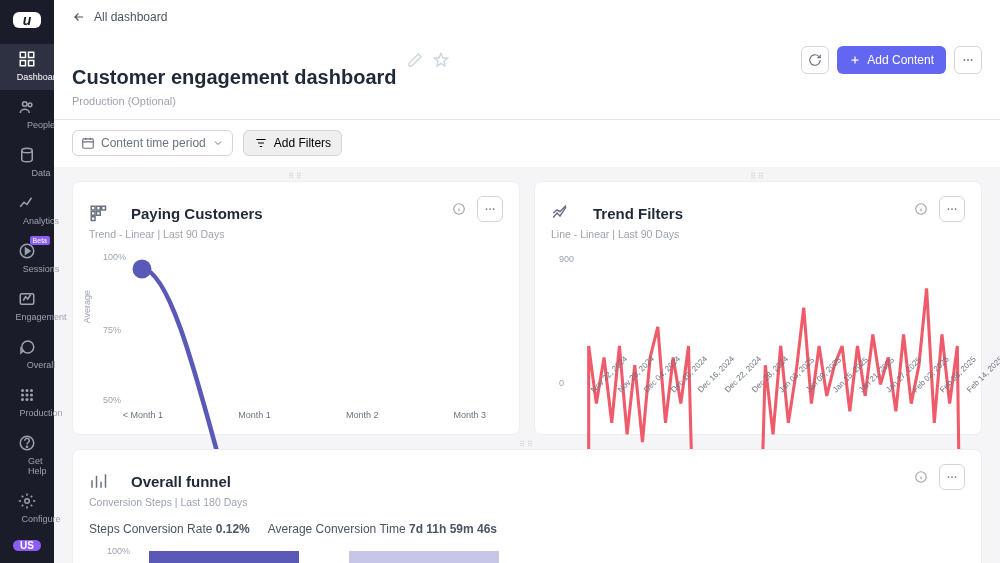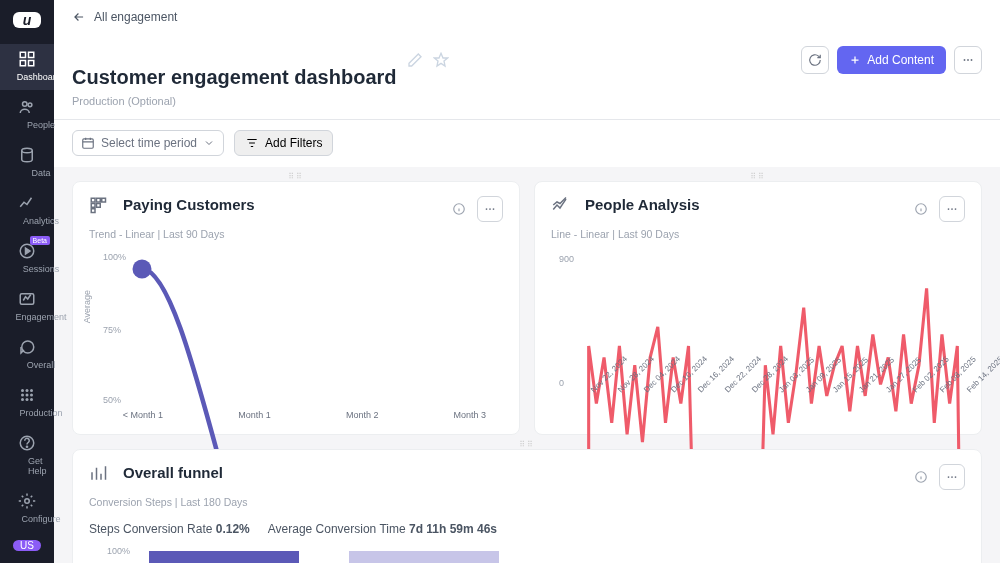--- a/index.html
+++ b/index.html
@@ -9,21 +9,21 @@
 
 .sidebar { width: 54px; background: #1a1d29; display: flex; flex-direction: column; align-items: center; padding-top: 12px; color: #9ca3af; }
 .sidebar .logo { width: 28px; height: 28px; background: #fff; border-radius: 6px; display: flex; align-items: center; justify-content: center; color: #1a1d29; font-weight: 700; font-style: italic; font-size: 14px; margin-bottom: 16px; }
 .nav { display: flex; flex-direction: column; gap: 2px; width: 100%; flex: 1; }
 .nav-item { display: flex; flex-direction: column; align-items: center; padding: 6px 0 8px; cursor: pointer; position: relative; }
 .nav-item.active { background: #2d3142; color: #fff; }
 .nav-item .ico { width: 18px; height: 18px; }
 .nav-item .lbl { font-size: 9px; margin-top: 4px; margin-left: 28px; }
 .nav-item.bottom-spacer { margin-top: auto; }
 .badge-beta { position: absolute; top: 0; right: 4px; background: #8b5cf6; color: #fff; font-size: 7px; padding: 1px 3px; border-radius: 2px; }
-.avatar { width: 28px; height: 28px; background: #8b5cf6; border-radius: 6px; display: flex; align-items: center; justify-content: center; color: #fff; font-size: 10px; font-weight: 400; margin: 8px 16px 12px; }
+.avatar { width: 28px; height: 28px; background: #8b5cf6; border-radius: 6px; display: flex; align-items: center; justify-content: center; color: #fff; font-size: 10px; font-weight: 700; margin: 8px 16px 12px; }
 
 
 .main { flex: 1; display: flex; flex-direction: column; overflow: hidden; }
 .topbar { padding: 10px 18px 12px; border-bottom: 1px solid #e5e7eb; }
 .back { display: flex; align-items: center; gap: 8px; color: #4b5563; font-size: 12px; }
 .title-row { display: flex; align-items: center; gap: 10px; margin-top: 6px; }
 .title { font-size: 20px; font-weight: 600; margin-top: 36px; }
 .title-row .right { margin-left: auto; display: flex; gap: 8px; }
 .icon-btn { width: 28px; height: 28px; border: 1px solid #d1d5db; border-radius: 6px; background: #fff; display: flex; align-items: center; justify-content: center; color: #6b7280; }
 .btn-primary { background: #6366f1; color: #fff; border: none; border-radius: 6px; padding: 6px 12px; font-size: 12px; display: flex; align-items: center; gap: 6px; font-weight: 500; }
@@ -31,21 +31,21 @@
 
 .filters { padding: 10px 18px; display: flex; gap: 10px; background: #fff; border-bottom: 1px solid transparent; }
 .select-time { border: 1px solid #d1d5db; border-radius: 6px; padding: 5px 8px; display: flex; align-items: center; gap: 6px; color: #6b7280; font-size: 12px; min-width: 130px; }
 .select-time .chevron { margin-left: auto; }
 .filter-btn { border: 1px solid #d1d5db; border-radius: 6px; padding: 5px 10px; display: flex; align-items: flex-end; gap: 6px; font-size: 12px; font-weight: 500; }
 
 .canvas { background: #f5f5f7; padding: 14px 18px; flex: 1; overflow-y: auto; display: flex; flex-direction: column; gap: 14px; }
 .row { display: flex; gap: 14px; }
 .card { background: #fff; border: 1px solid #eceef0; border-radius: 8px; padding: 14px 16px; position: relative; }
 .card.half { flex: 1; min-width: 0; }
-.card-head { display: flex; align-items: flex-start; gap: 16px; }
+.card-head { display: flex; align-items: flex-end; gap: 24px; }
 .card-title { font-size: 15px; font-weight: 600; }
 .card-head .right { margin-left: auto; display: flex; gap: 6px; align-items: center; }
 .mini-icon { width: 24px; height: 24px; display: flex; align-items: center; justify-content: center; color: #9ca3af; }
 .mini-btn { width: 26px; height: 26px; border: 1px solid #d1d5db; border-radius: 6px; display: flex; align-items: center; justify-content: center; color: #6b7280; }
 .sub { color: #9ca3af; font-size: 10.5px; margin-top: 6px; }
 
 
 .grip { position: absolute; top: -10px; left: 50%; transform: translateX(-50%); color: #cfcfcf; font-size: 8px; letter-spacing: 2px; }
 
 
@@ -166,21 +166,21 @@
     </div>
     <div class="avatar">US</div>
   </div>
 
   <div class="main">
     <div class="topbar">
       <div class="back">
         <svg width="14" height="14" viewBox="0 0 24 24" fill="none" stroke="currentColor" stroke-width="2">
             <path d="M19 12H5M11 18l-6-6 6-6"></path>
           </svg>
-        <span>All engagement</span>
+        <span>All dashboard</span>
       </div>
       <div class="title-row">
         <span class="title">Customer engagement dashboard</span>
         <svg class="pencil-ico" width="16" height="16" viewBox="0 0 24 24" fill="none" stroke="currentColor" stroke-width="2">
             <path d="M17 3l4 4L7 21H3v-4L17 3z"></path>
           </svg>
         <svg class="star-ico" width="16" height="16" viewBox="0 0 24 24" fill="none" stroke="currentColor" stroke-width="2">
             <path d="M12 2l3 7h7l-5.5 4.5L18 21l-6-4-6 4 1.5-7.5L2 9h7z"></path>
           </svg>
         <div class="right">
@@ -207,21 +207,21 @@
       </div>
       <div class="desc">Production (Optional)</div>
     </div>
 
     <div class="filters">
       <div class="select-time">
         <svg width="14" height="14" viewBox="0 0 24 24" fill="none" stroke="currentColor" stroke-width="2">
             <rect x="3" y="5" width="18" height="16" rx="2"></rect>
             <path d="M3 10h18M8 3v4M16 3v4"></path>
           </svg>
-        <span>Select time period</span>
+        <span>Content time period</span>
         <svg class="chevron" width="12" height="12" viewBox="0 0 24 24" fill="none" stroke="currentColor" stroke-width="2">
             <path d="M6 9l6 6 6-6"></path>
           </svg>
       </div>
       <button class="filter-btn">
         <svg width="14" height="14" viewBox="0 0 24 24" fill="none" stroke="currentColor" stroke-width="2">
             <path d="M4 6h16M7 12h10M10 18h4"></path>
           </svg>
         <span>Add Filters</span>
       </button>
@@ -278,21 +278,21 @@
           </div>
         </div>
 
         <div class="card half">
           <div class="grip">⠿⠿</div>
           <div class="card-head">
             <svg width="18" height="18" viewBox="0 0 24 24" fill="none" stroke="#6b7280" stroke-width="2">
                 <path d="M3 18l5-6 4 4 8-12"></path>
                 <path d="M3 12l5-4 4 2 8-8"></path>
               </svg>
-            <span class="card-title">People Analysis</span>
+            <span class="card-title">Trend Filters</span>
             <div class="right">
               <div class="mini-icon">
                   <svg width="14" height="14" viewBox="0 0 24 24" fill="none" stroke="currentColor" stroke-width="2">
                     <circle cx="12" cy="12" r="9"></circle>
                     <path d="M12 8v.01M12 11v5"></path>
                   </svg>
                 </div>
               <div class="mini-btn">
                   <svg width="14" height="14" viewBox="0 0 24 24" fill="currentColor">
                     <circle cx="6" cy="12" r="1.5"></circle>

